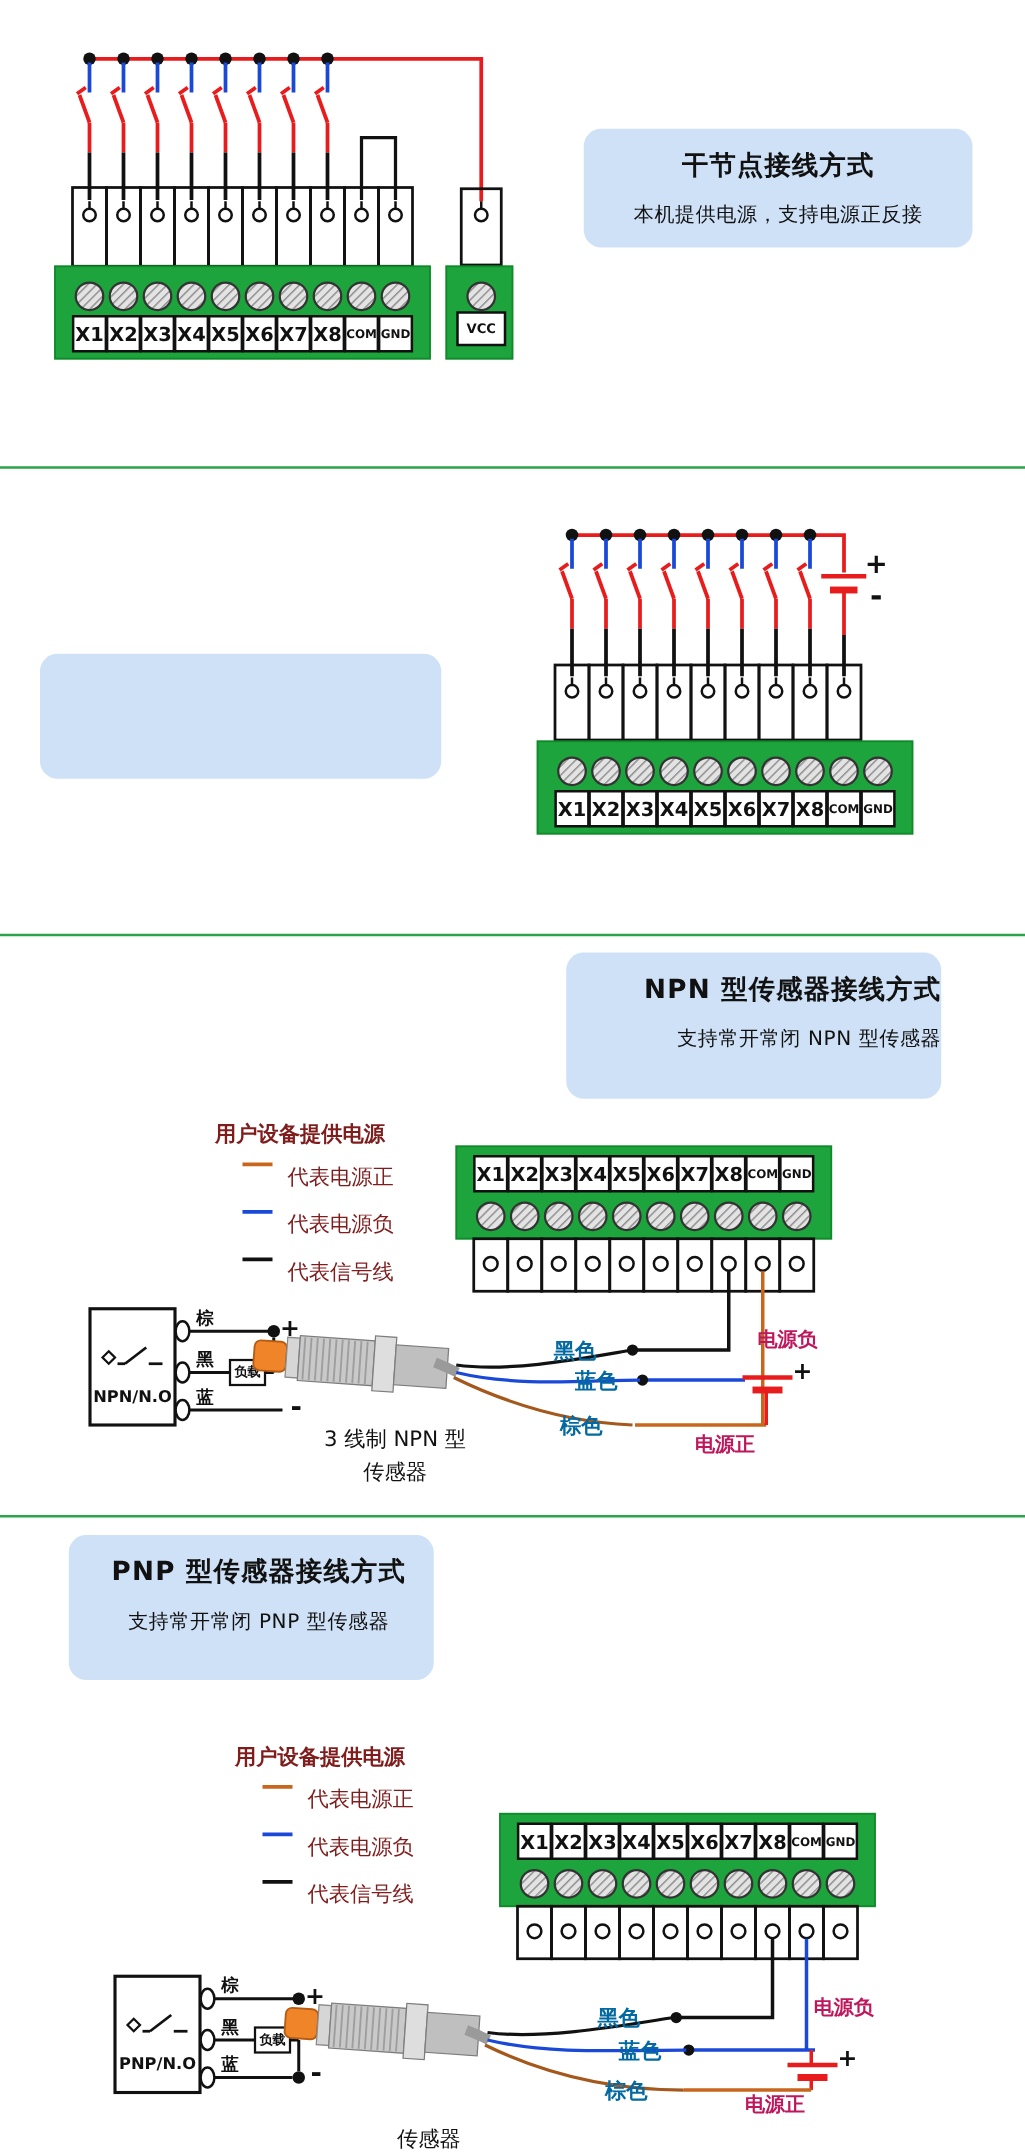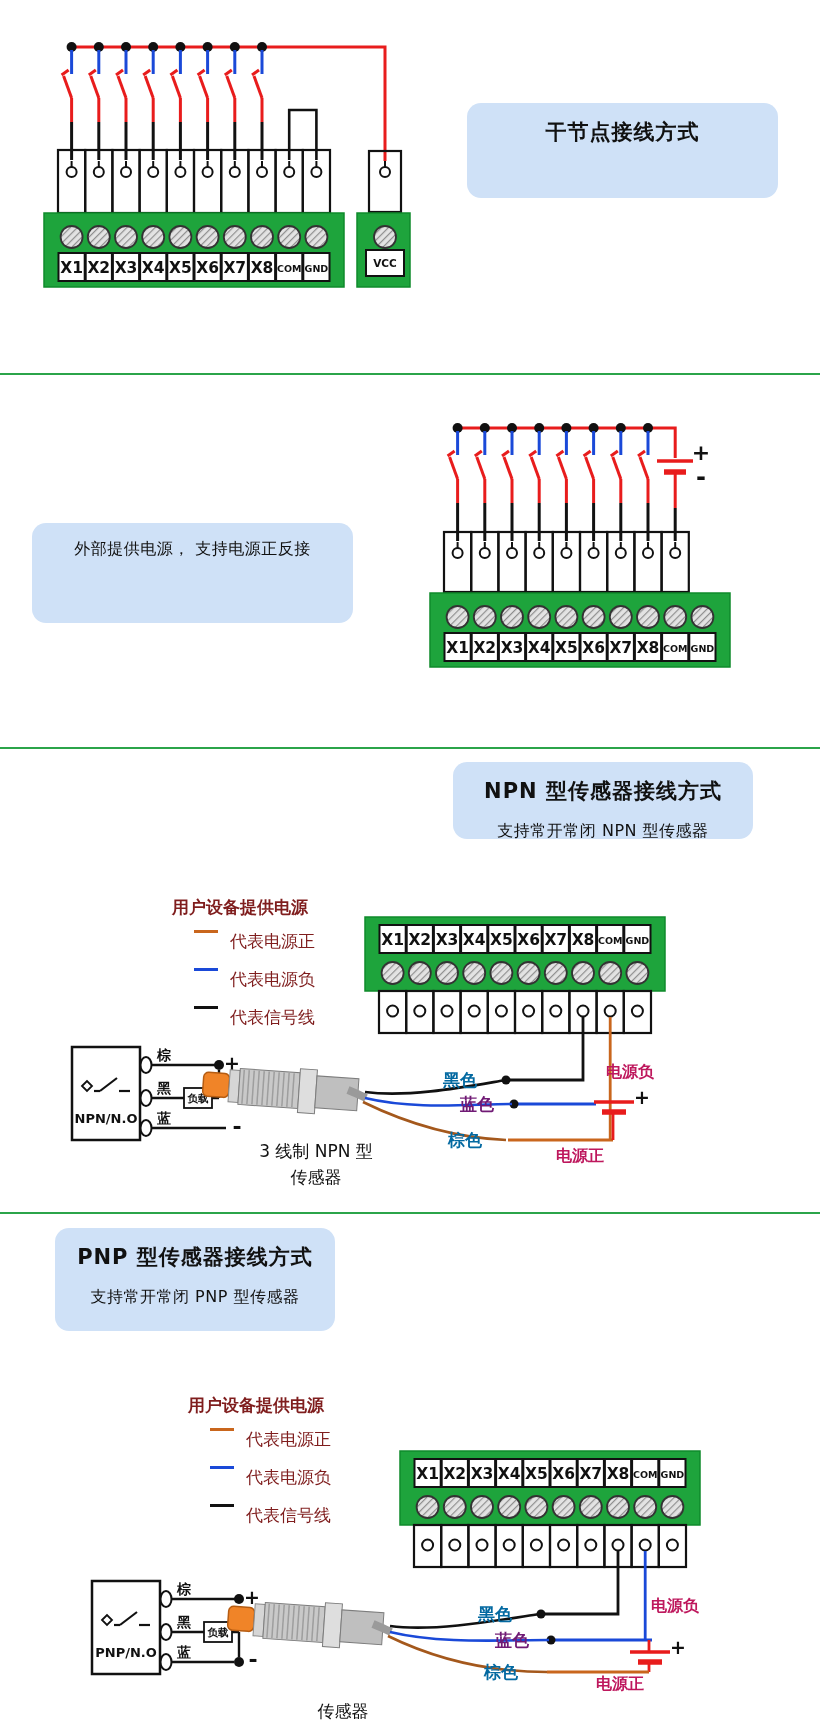--- a/index.html
+++ b/index.html
@@ -7,21 +7,21 @@
   .canvas{position:relative;width:820px;height:1725px;background:#fff;overflow:hidden;}
   .divider{position:absolute;left:0;width:820px;height:2px;background:#2ba44a;}
   .callout{position:absolute;background:#cfe1f7;border-radius:14px;text-align:center;color:#111;}
   .callout .t{font-size:21px;font-weight:bold;letter-spacing:1px;margin-top:15px;}
   .callout .s{font-size:16px;margin-top:16px;letter-spacing:0.5px;}
   .legend{position:absolute;color:#7f1d1d;}
   .legend .lt{font-size:17px;font-weight:bold;margin-bottom:11px;}
   .legend .row{display:flex;align-items:flex-start;margin:0 0 15px 22px;}
   .legend .dash{width:24px;height:0;border-top:3px solid #000;margin-right:12px;}
   .lab{position:absolute;font-size:17px;font-weight:bold;color:#0369a1;white-space:nowrap;}
-  .lab.blue{color:#701a75;}
+  .lab.blue{color:#0369a1;}
   .pw{position:absolute;font-size:16px;font-weight:bold;color:#be185d;white-space:nowrap;}
   .cap{position:absolute;width:150px;text-align:center;font-size:17px;color:#111;white-space:nowrap;}
   svg{position:absolute;left:0;top:0;}
   svg text{font-family:"DejaVu Sans","Liberation Sans",sans-serif;}
 </style>
 </head>
 <body>
 
 <div class="canvas">
 
@@ -474,29 +474,29 @@
       <path d="M390,1632 C440,1644 500,1640 549,1640" stroke="#1a49d8" stroke-width="2.6" fill="none"></path>
       <path d="M388,1636 C435,1659 490,1672 547,1672" stroke="#a4581c" stroke-width="2.6" fill="none"></path>
     </svg>
 
   <div class="divider" style="top:373px;"></div>
   <div class="divider" style="top:747px;"></div>
   <div class="divider" style="top:1212px;"></div>
 
   <div class="callout" style="left:467px;top:103px;width:311px;height:95px;font-family:Liberation Mono, monospace;">
     <div class="t">干节点接线方式</div>
+    <div class="s">本机提供电源，支持电源正反接</div>
   </div>
   <div class="callout" style="left:32px;top:523px;width:321px;height:100px;">
-    <div class="s">外部提供电源， 支持电源正反接</div>
   </div>
-  <div class="callout" style="left:453px;top:762px;width:300px;height:77px;">
+  <div class="callout" style="left:453px;top:762px;width:300px;height:117px;text-align:right;">
     <div class="t">NPN 型传感器接线方式</div>
     <div class="s">支持常开常闭 NPN 型传感器</div>
   </div>
-  <div class="callout" style="left:55px;top:1228px;width:280px;height:103px;">
+  <div class="callout" style="left:55px;top:1228px;width:280px;height:116px;padding-left:12px;">
     <div class="t">PNP 型传感器接线方式</div>
     <div class="s">支持常开常闭 PNP 型传感器</div>
   </div>
 
   <div class="legend" style="left:172px;top:896px;width:200px;">
     <div class="lt">用户设备提供电源</div>
     <div class="row">
       <span class="dash" style="border-top-color:#c9661d;"></span>
       <span style="font-size:17px;">代表电源正</span>
     </div>

